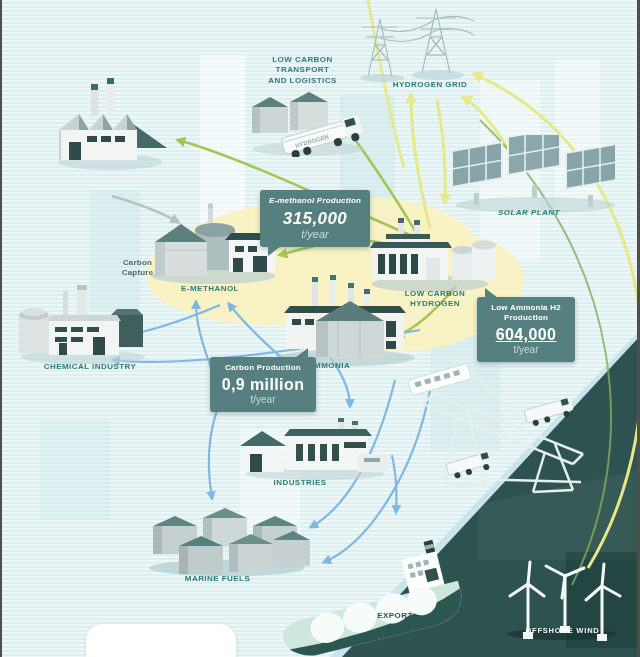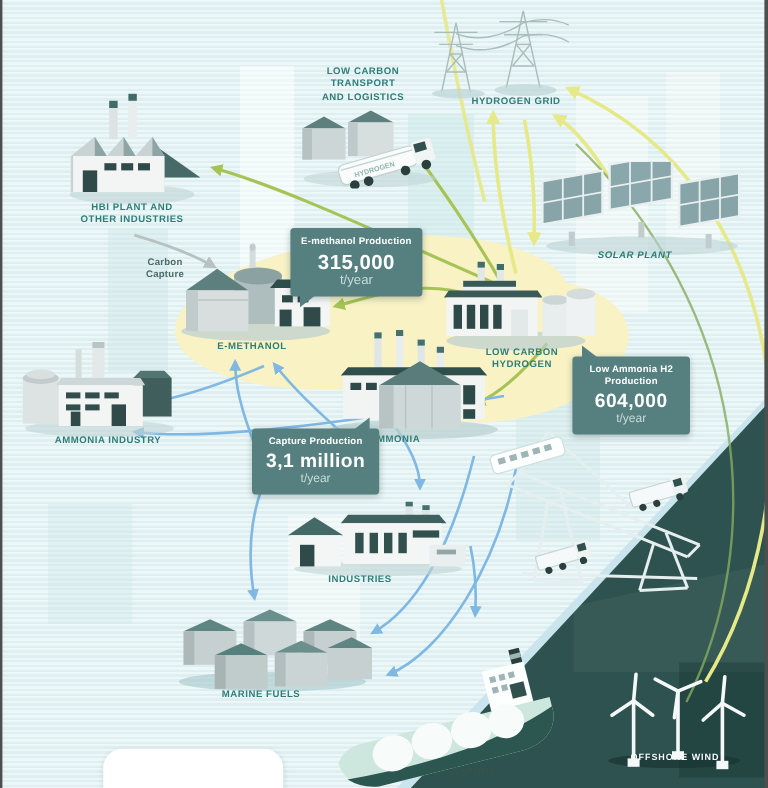--- a/index.html
+++ b/index.html
@@ -2,21 +2,21 @@
 <html><head>
 <meta charset="utf-8">
 <style>
   html,body{margin:0;padding:0;background:#dfe9ea;}
   #stage{position:relative;width:640px;height:657px;overflow:hidden;
          font-family:"Liberation Sans",sans-serif;
          background:repeating-linear-gradient(180deg,#ecf7f7 0 2px,#dfeef0 2px 4px);}
   .band{position:absolute;}
   .node-label{position:absolute;text-align:center;font-weight:bold;font-size:8px;
               line-height:1.3;letter-spacing:.45px;color:#2e7d79;white-space:pre-line;z-index:30;}
-  .muted-label{color:#4c6b68;letter-spacing:.2px;}
+  .muted-label{color:#4c6b68;letter-spacing:.2px;margin-top:44px;}
   .white-label{color:#f3fafa;letter-spacing:.8px;}
   .dark-label{color:#34544f;}
   .icon{position:absolute;z-index:20;}
   .badge{position:absolute;background:#56807f;color:#fff;text-align:center;
          padding:6px 7px 7px;border-radius:3px;z-index:40;
          box-shadow:0 2px 5px rgba(30,60,60,.28);}
   .badge-title{font-size:8px;font-weight:bold;letter-spacing:.2px;white-space:pre-line;line-height:1.25;}
   .badge-value{font-size:17px;font-weight:bold;letter-spacing:.4px;margin-top:4px;line-height:1.05;}
   .badge-unit{font-size:11px;color:#c6dbdb;line-height:1.1;text-align:center;}
   .ptr{position:absolute;width:0;height:0;}
@@ -386,57 +386,55 @@
       <line x1="102" y1="94" x2="102" y2="46"></line>
         <line x1="102" y1="46" x2="86" y2="60"></line>
         <line x1="102" y1="46" x2="120" y2="56"></line>
         <line x1="102" y1="46" x2="104" y2="24"></line>
     </g>
     <rect x="23" y="92" width="10" height="7" fill="#f4f8f8"></rect>
     <rect x="60" y="86" width="10" height="7" fill="#f4f8f8"></rect>
     <rect x="97" y="94" width="10" height="7" fill="#f4f8f8"></rect>
   </svg>
 
-  <div class="node-label" style="left:40px;top:168px;width:140px;">HBI PLANT AND
-OTHER INDUSTRIES</div>
   <div class="node-label" style="left:255px;top:55px;width:95px;">LOW CARBON
 TRANSPORT
 AND LOGISTICS</div>
   <div class="node-label" style="left:380px;top:80px;width:100px;">HYDROGEN GRID</div>
   <div class="node-label" style="left:479px;top:208px;width:100px;font-style:italic;">SOLAR PLANT</div>
   <div class="node-label" style="left:150px;top:284px;width:120px;">E-METHANOL</div>
   <div class="node-label" style="left:385px;top:289px;width:100px;">LOW CARBON
 HYDROGEN</div>
-  <div class="node-label" style="left:20px;top:362px;width:140px;">AMMONIA INDUSTRY</div>
+  <div class="node-label" style="left:20px;top:362px;width:140px;">CHEMICAL INDUSTRY</div>
   <div class="node-label" style="left:289px;top:361px;width:80px;text-align:center;">AMMONIA</div>
   <div class="node-label" style="left:245px;top:478px;width:110px;">INDUSTRIES</div>
   <div class="node-label" style="left:160px;top:574px;width:115px;">MARINE FUELS</div>
-  <div class="node-label dark-label" style="left:355px;top:611px;width:80px;z-index:31;margin-top:27px;">EXPORT</div>
+  <div class="node-label dark-label" style="left:355px;top:611px;width:80px;z-index:31;">EXPORT</div>
   <div class="node-label white-label" style="left:500px;top:626px;width:125px;font-size:7.5px;">OFFSHORE WIND</div>
   <div class="node-label muted-label" style="left:105px;top:214px;width:65px;">Carbon
 Capture</div>
 
-  <div class="badge" style="left:242px;top:190px;width:96px;">
+  <div class="badge" style="left:260px;top:190px;width:96px;font-style:italic;">
     <div class="badge-title">E-methanol Production</div>
     <div class="badge-value">315,000</div>
     <div class="badge-unit">t/year</div>
     <div class="ptr ptr-bl"></div>
   </div>
 
   <div class="badge" style="left:477px;top:297px;width:84px;">
     <div class="badge-title">Low Ammonia H2
 Production</div>
-    <div class="badge-value" style="font-size:16px;">604,000</div>
+    <div class="badge-value" style="font-size:16px;text-decoration:underline;">604,000</div>
     <div class="badge-unit" style="font-size:10px;">t/year</div>
     <div class="ptr ptr-tl"></div>
   </div>
 
   <div class="badge" style="left:210px;top:357px;width:92px;">
-    <div class="badge-title">Capture Production</div>
-    <div class="badge-value" style="font-size:16px;">3,1 million</div>
+    <div class="badge-title">Carbon Production</div>
+    <div class="badge-value" style="font-size:16px;">0,9 million</div>
     <div class="badge-unit" style="font-size:10px;">t/year</div>
     <div class="ptr ptr-tr"></div>
   </div>
 
   <div id="bottom-card"></div>
 
   <div class="edge" style="left:0;width:2px;"></div>
   <div class="edge" style="right:0;width:3px;"></div>
 </div>
 

